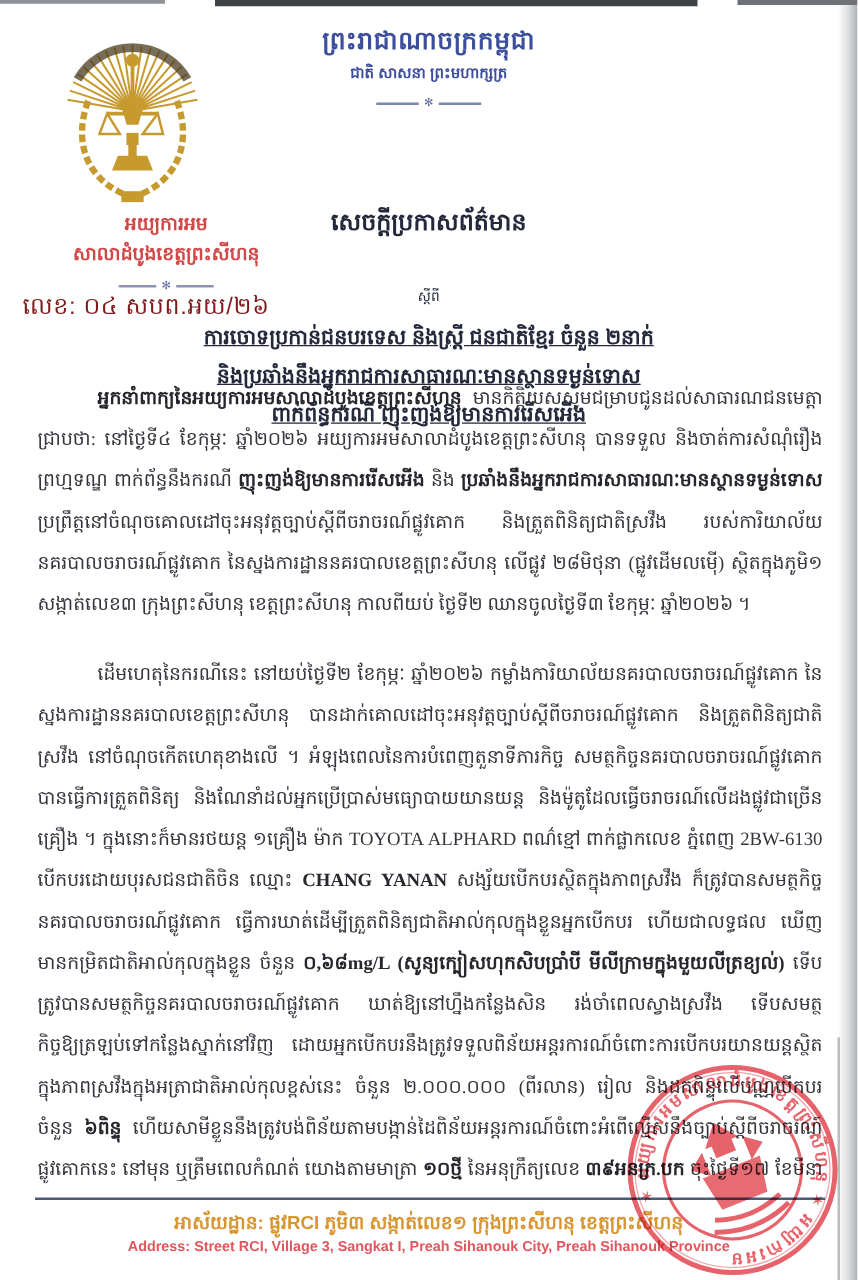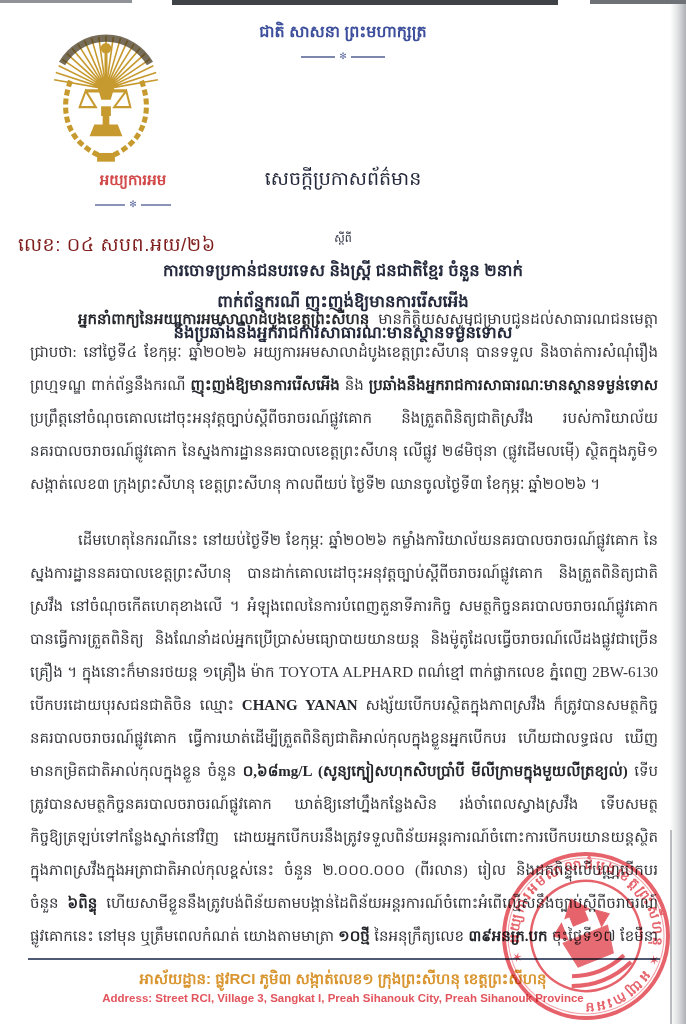--- a/index.html
+++ b/index.html
@@ -15,35 +15,35 @@
   .edge-top.s3{left:590px;width:96px;background:#6e7175;height:4px;}
   .edge-right{position:absolute;top:0;right:0;width:16px;height:1024px;
     background:linear-gradient(to right,#ffffff 0%,#e3e4e6 45%,#c7c9cc 75%,#adb0b4 100%);}
   .edge-right-line{position:absolute;top:830px;bottom:0;right:14px;width:2px;background:#b9bbbe;}
 
   
   .emblem{position:absolute;left:50px;top:28px;width:112px;height:142px;}
   .kingdom{position:absolute;left:50%;top:20px;transform:translateX(-50%);
     width:300px;text-align:center;color:#3d4f9c;font-weight:bold;}
   .kingdom .l1{font-size:20px;line-height:26px;letter-spacing:.5px;}
-  .kingdom .l2{font-size:16px;line-height:24px;}
+  .kingdom .l2{font-size:12px;line-height:24px;}
   .orn{display:flex;align-items:center;justify-content:center;gap:4px;margin-top:8px;}
   .orn .bar{height:2px;width:34px;background:#7d87ae;}
   .orn .knot{color:#5f6ba1;font-size:9px;line-height:9px;}
   .org{position:absolute;left:16px;top:168px;width:234px;text-align:center;
     color:#d24747;font-weight:bold;font-size:15px;line-height:24px;}
   .org .orn .bar{background:#8a93b8;width:30px;}
   .docnum{position:absolute;left:18px;top:232px;color:#7f1d1d;font-size:19px;letter-spacing:.5px;}
 
   
   .titleblock{position:absolute;left:0;top:166px;width:100%;text-align:center;color:#23283a;}
-  .title-main{font-size:19px;font-weight:normal;line-height:26px;}
+  .title-main{font-size:19px;font-weight:bold;line-height:26px;}
   .title-re{font-size:11px;font-weight:normal;margin-top:34px;line-height:24px;}
   .subject{font-size:16.5px;font-weight:bold;line-height:29px;margin-top:6px;}
-  .subject div{margin:2px;}
+  .subject div{margin:2px;text-decoration:underline;}
 
   
   .body{position:absolute;left:30px;top:303px;width:628px;height:654px;overflow:hidden;font-family:Liberation Serif, serif;}
   .body p{margin:0 0 23px 0;font-size:15px;line-height:33px;text-align:justify;
     text-indent:48px;color:#34353b;}
   .body .b{font-weight:bold;color:#26272c;}
 
   
   .footer{position:absolute;left:0;top:958px;width:686px;text-align:center;}
   .footer .rule{margin:0 26px 0 28px;border-top:2px solid #4e5a74;}
@@ -81,46 +81,48 @@
       <rect x="51" y="78" width="8" height="8" fill="#c79a2f"></rect>
       <rect x="52.5" y="86" width="5" height="10" fill="#c79a2f"></rect>
       <path d="M44,96 L66,96 L70,106 L40,106 Z" fill="#c79a2f"></path>
       <path d="M20,52 C8,84 18,116 55,128" stroke-width="5" stroke-dasharray="6 3"></path>
       <path d="M90,52 C102,84 92,116 55,128" stroke-width="5" stroke-dasharray="6 3"></path>
       <rect x="47" y="124" width="16" height="7" fill="#c79a2f"></rect>
     </g>
   </svg>
 
   <div class="kingdom">
+    <div class="l1">ព្រះរាជាណាចក្រកម្ពុជា</div>
     <div class="l2">ជាតិ សាសនា ព្រះមហាក្សត្រ</div>
     <div class="orn">
       <span class="bar"></span>
         <span class="knot">✻</span>
         <span class="bar"></span>
     </div>
   </div>
 
   <div class="org">
     <div>អយ្យការអម</div>
+    <div>សាលាដំបូងខេត្តព្រះសីហនុ</div>
     <div class="orn">
       <span class="bar"></span>
         <span class="knot">✻</span>
         <span class="bar"></span>
     </div>
   </div>
 
   <div class="docnum">លេខ: ០៤ សបព.អយ/២៦</div>
 
   <div class="titleblock">
     <div class="title-main">សេចក្តីប្រកាសព័ត៌មាន</div>
     <div class="title-re">ស្តីពី</div>
     <div class="subject">
       <div>ការចោទប្រកាន់ជនបរទេស និងស្ត្រី ជនជាតិខ្មែរ ចំនួន ២នាក់</div>
+      <div>និងប្រឆាំងនឹងអ្នករាជការសាធារណៈមានស្ថានទម្ងន់ទោស</div>
       <div>ពាក់ព័ន្ធករណី ញុះញង់ឱ្យមានការរើសអើង</div>
-      <div>និងប្រឆាំងនឹងអ្នករាជការសាធារណៈមានស្ថានទម្ងន់ទោស</div>
     </div>
   </div>
 
   <div class="body">
     <p><span class="b">អ្នកនាំពាក្យនៃអយ្យការអមសាលាដំបូងខេត្តព្រះសីហនុ </span><span>មានកិត្តិយសសូមជម្រាបជូនដល់សាធារណជនមេត្តាជ្រាបថា: នៅថ្ងៃទី៤ ខែកុម្ភៈ ឆ្នាំ២០២៦ អយ្យការអមសាលាដំបូងខេត្តព្រះសីហនុ បានទទួល និងចាត់ការសំណុំរឿងព្រហ្មទណ្ឌ ពាក់ព័ន្ធនឹងករណី </span><span class="b">ញុះញង់ឱ្យមានការរើសអើង</span><span> និង </span><span class="b">ប្រឆាំងនឹងអ្នករាជការសាធារណៈមានស្ថានទម្ងន់ទោស</span><span> ប្រព្រឹត្តនៅចំណុចគោលដៅចុះអនុវត្តច្បាប់ស្តីពីចរាចរណ៍ផ្លូវគោក និងត្រួតពិនិត្យជាតិស្រវឹង របស់ការិយាល័យនគរបាលចរាចរណ៍ផ្លូវគោក នៃស្នងការដ្ឋាននគរបាលខេត្តព្រះសីហនុ លើផ្លូវ ២៨មិថុនា (ផ្លូវដើមលម៉ើ) ស្ថិតក្នុងភូមិ១ សង្កាត់លេខ៣ ក្រុងព្រះសីហនុ ខេត្តព្រះសីហនុ កាលពីយប់ ថ្ងៃទី២ ឈានចូលថ្ងៃទី៣ ខែកុម្ភៈ ឆ្នាំ២០២៦ ។</span></p>
     <p><span>ដើមហេតុនៃករណីនេះ នៅយប់ថ្ងៃទី២ ខែកុម្ភៈ ឆ្នាំ២០២៦ កម្លាំងការិយាល័យនគរបាលចរាចរណ៍ផ្លូវគោក នៃស្នងការដ្ឋាននគរបាលខេត្តព្រះសីហនុ បានដាក់គោលដៅចុះអនុវត្តច្បាប់ស្តីពីចរាចរណ៍ផ្លូវគោក និងត្រួតពិនិត្យជាតិស្រវឹង នៅចំណុចកើតហេតុខាងលើ ។ អំឡុងពេលនៃការបំពេញតួនាទីភារកិច្ច សមត្ថកិច្ចនគរបាលចរាចរណ៍ផ្លូវគោក បានធ្វើការត្រួតពិនិត្យ និងណែនាំដល់អ្នកប្រើប្រាស់មធ្យោបាយយានយន្ត និងម៉ូតូដែលធ្វើចរាចរណ៍លើដងផ្លូវជាច្រើនគ្រឿង ។ ក្នុងនោះក៏មានរថយន្ត ១គ្រឿង ម៉ាក TOYOTA ALPHARD ពណ៌ខ្មៅ ពាក់ផ្លាកលេខ ភ្នំពេញ 2BW-6130 បើកបរដោយបុរសជនជាតិចិន ឈ្មោះ </span><span class="b">CHANG YANAN</span><span> សង្ស័យបើកបរស្ថិតក្នុងភាពស្រវឹង ក៏ត្រូវបានសមត្ថកិច្ចនគរបាលចរាចរណ៍ផ្លូវគោក ធ្វើការឃាត់ដើម្បីត្រួតពិនិត្យជាតិអាល់កុលក្នុងខ្លួនអ្នកបើកបរ ហើយជាលទ្ធផល ឃើញមានកម្រិតជាតិអាល់កុលក្នុងខ្លួន ចំនួន </span><span class="b">០,៦៨mg/L (សូន្យក្បៀសហុកសិបប្រាំបី មីលីក្រាមក្នុងមួយលីត្រខ្យល់)</span><span> ទើបត្រូវបានសមត្ថកិច្ចនគរបាលចរាចរណ៍ផ្លូវគោក ឃាត់ឱ្យនៅហ្នឹងកន្លែងសិន រង់ចាំពេលស្វាងស្រវឹង ទើបសមត្ថកិច្ចឱ្យត្រឡប់ទៅកន្លែងស្នាក់នៅវិញ ដោយអ្នកបើកបរនឹងត្រូវទទួលពិន័យអន្តរការណ៍ចំពោះការបើកបរយានយន្តស្ថិតក្នុងភាពស្រវឹងក្នុងអត្រាជាតិអាល់កុលខ្ពស់នេះ ចំនួន ២.០០០.០០០ (ពីរលាន) រៀល និងដកពិន្ទុលើបណ្ណបើកបរ ចំនួន </span><span class="b">៦ពិន្ទុ</span><span> ហើយសាមីខ្លួននឹងត្រូវបង់ពិន័យតាមបង្កាន់ដៃពិន័យអន្តរការណ៍ចំពោះអំពើល្មើសនឹងច្បាប់ស្តីពីចរាចរណ៍ផ្លូវគោកនេះ នៅមុន ឬត្រឹមពេលកំណត់ យោងតាមមាត្រា </span><span class="b">១០ថ្មី</span><span> នៃអនុក្រឹត្យលេខ </span><span class="b">៣៩អនក្រ.បក</span><span> ចុះថ្ងៃទី១៧ ខែមីនា ឆ្នាំ២០២០ របស់រាជរដ្ឋាភិបាលកម្ពុជា ។</span></p>
 
   </div>
 
   <div class="footer">

